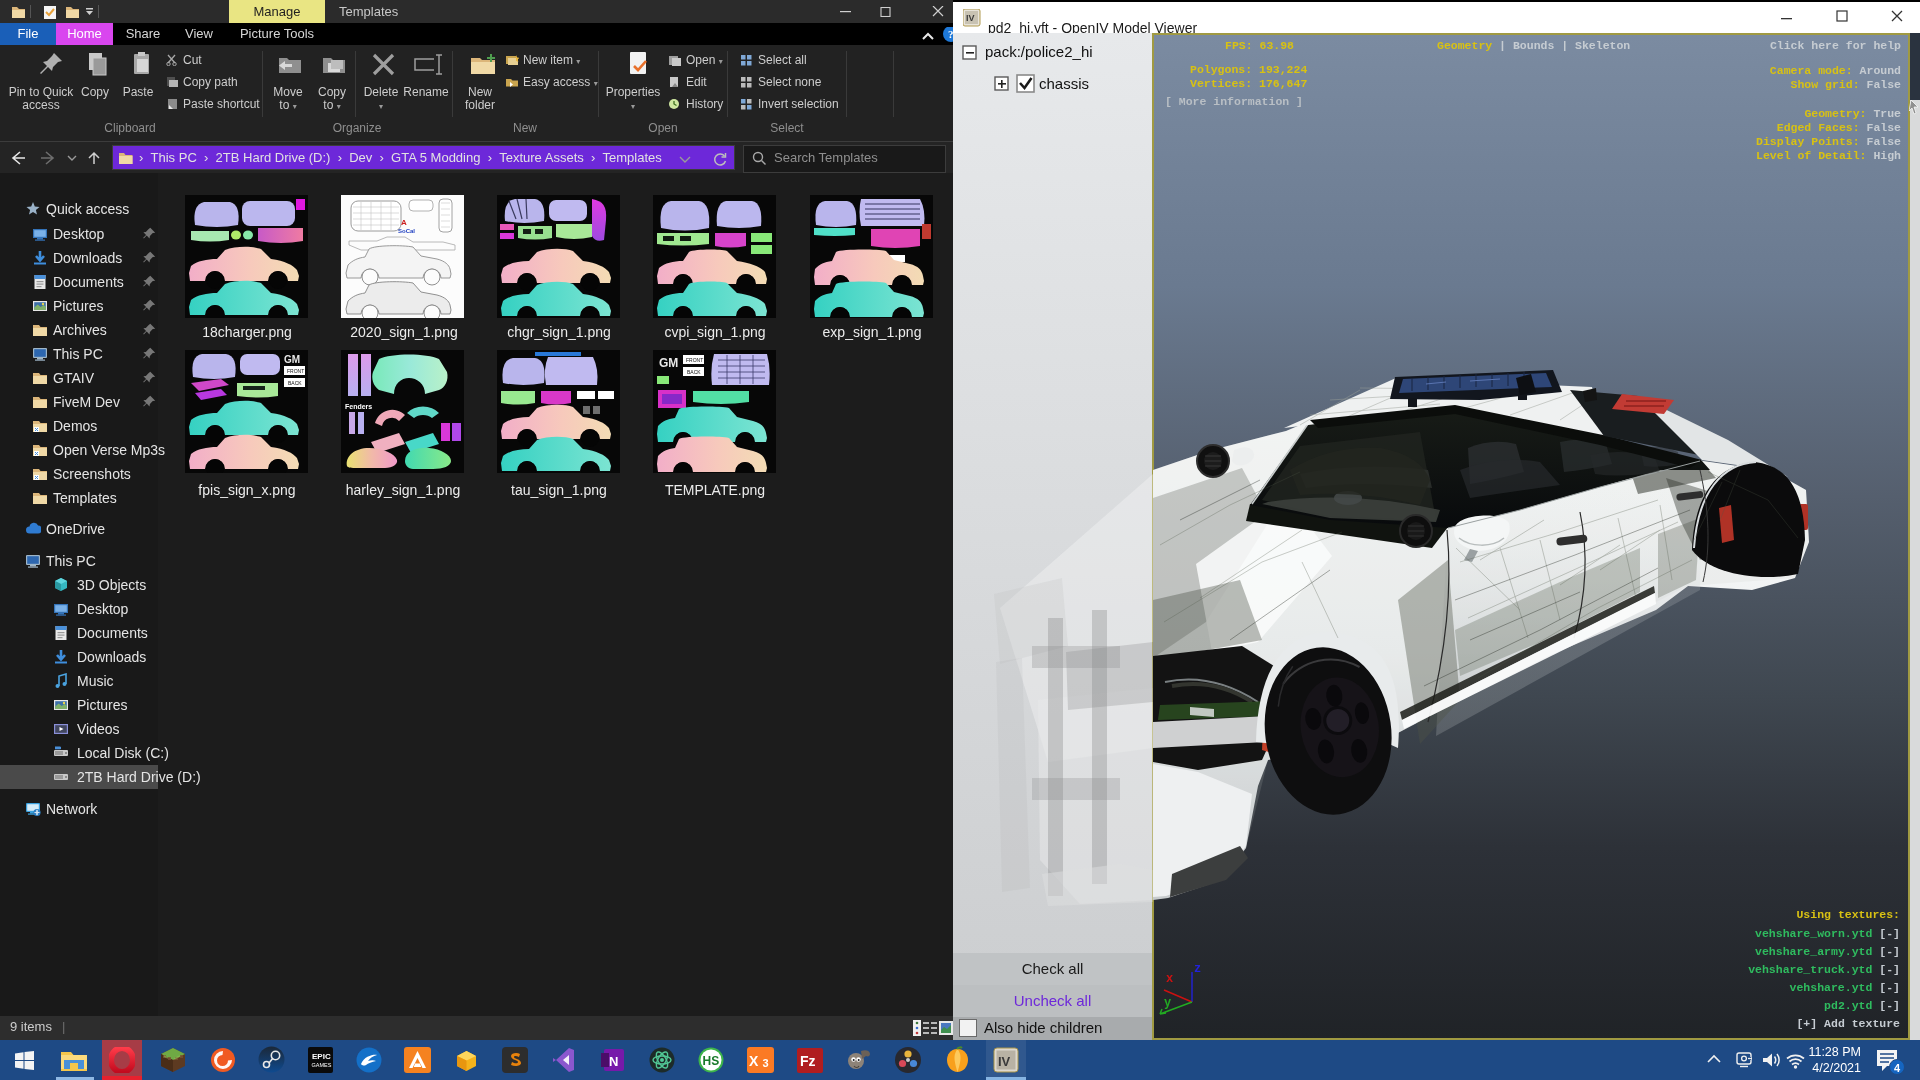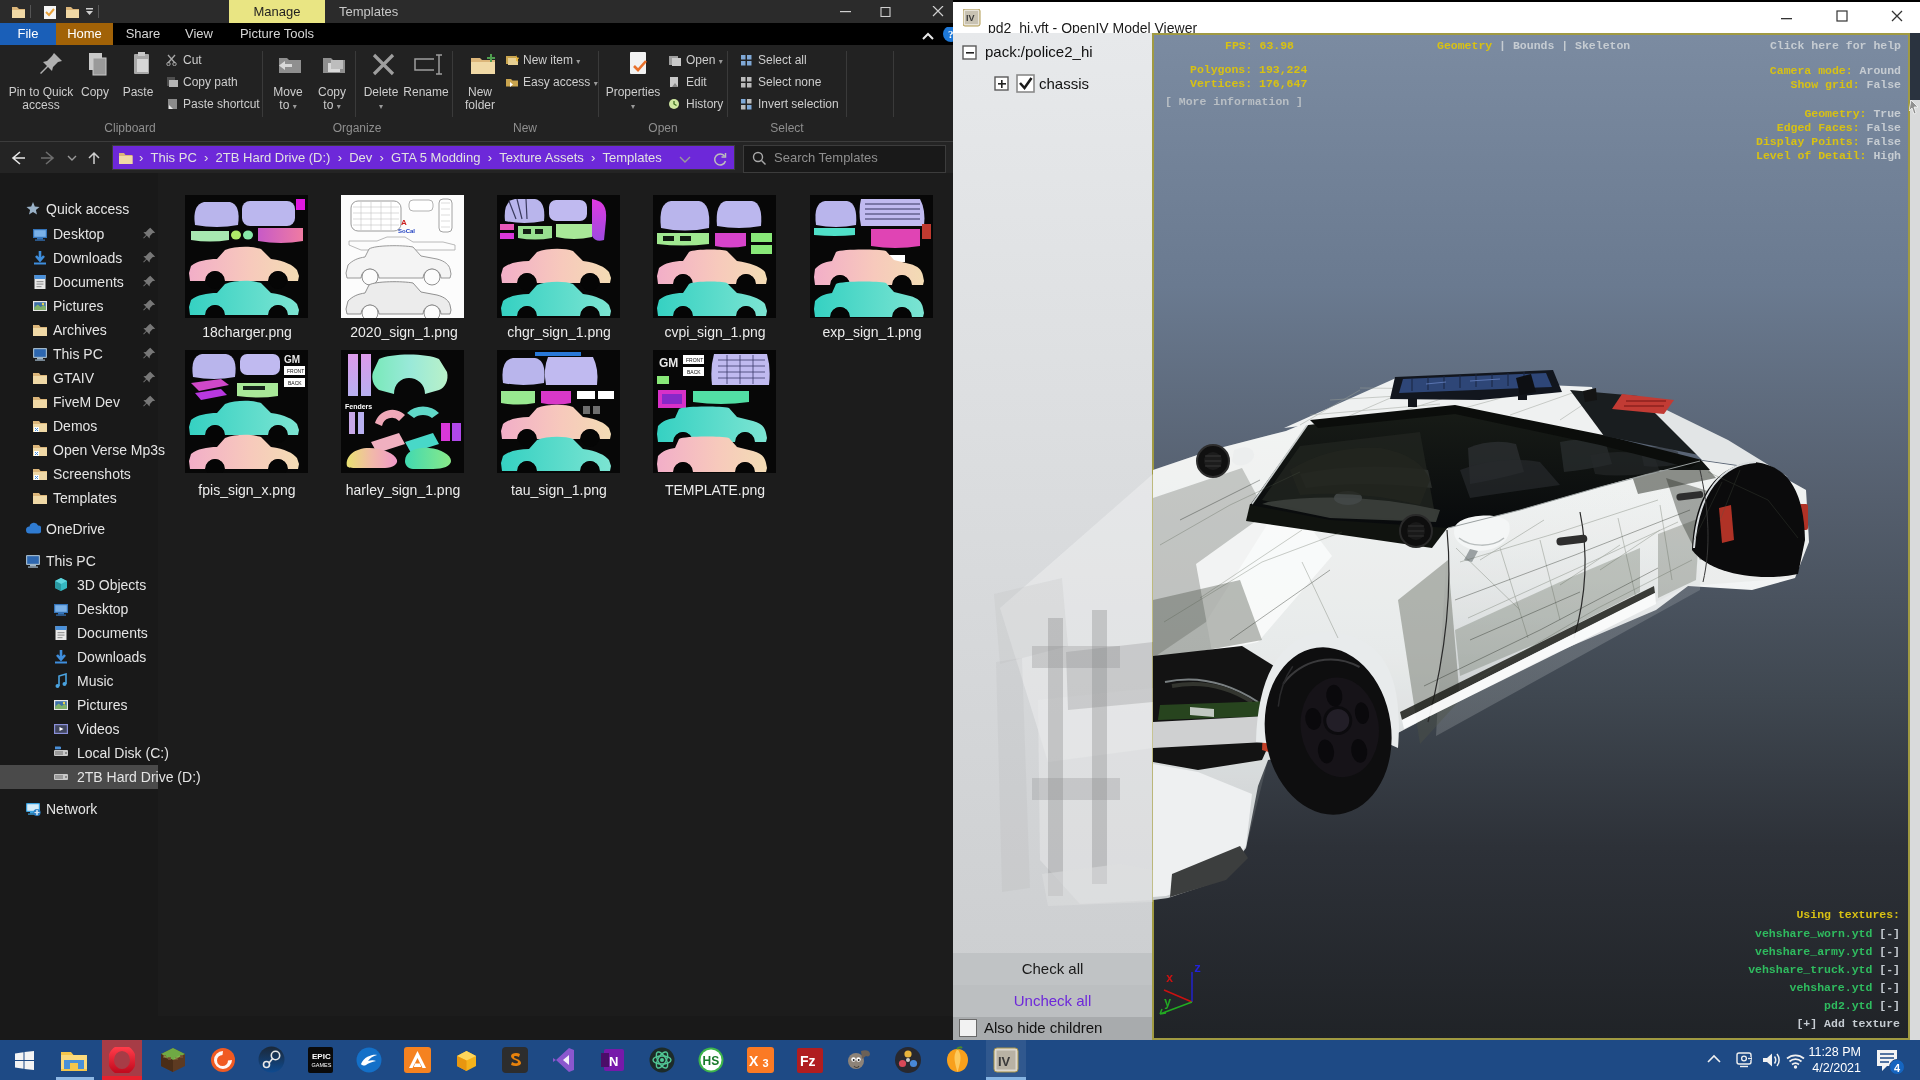--- a/index.html
+++ b/index.html
@@ -69,21 +69,21 @@
         </svg>
     <svg class="abs" style="left:878px;top:7px" width="18" height="10">
           <rect x="3" y="0.5" width="9" height="9" fill="none" stroke="#d0d0d0" stroke-width="1.1"></rect>
         </svg>
     <svg class="abs" style="left:930px;top:6px" width="18" height="12">
           <path d="M3 0 L13 10 M13 0 L3 10" stroke="#d0d0d0" stroke-width="1.2"></path>
         </svg>
   </div>
   <div id="exp-tabs">
     <div class="tab" style="left:0;width:56px;background:#1a5fb8;color:#fff;">File</div>
-    <div class="tab" style="left:56px;width:57px;background:#a16207;color:#fff;">Home</div>
+    <div class="tab" style="left:56px;width:57px;background:#d946ef;color:#fff;">Home</div>
     <div class="tab" style="left:113px;width:60px;">Share</div>
     <div class="tab" style="left:173px;width:52px;">View</div>
     <div class="tab" style="left:229px;width:96px;">Picture Tools</div>
     <svg class="abs" style="left:921px;top:8px" width="14" height="10">
           <path d="M2 8 L7 3 L12 8" stroke="#e8e8e8" stroke-width="2" fill="none"></path>
         </svg>
     <svg class="abs" style="left:942px;top:4px" width="14" height="16">
           <circle cx="9" cy="7" r="8" fill="#1e78d7"></circle>
           <text x="6" y="11" font-size="11" font-weight="bold" fill="#fff" font-family="Liberation Serif">?</text>
         </svg>
@@ -660,20 +660,39 @@
           <svg class="nico" style="left:25px">
             <rect x="1" y="2" width="14" height="9" rx="1" fill="#3aa0dd"></rect>
             <rect x="2.2" y="3.2" width="11.6" height="6.6" fill="#d6ecf8"></rect>
             <rect x="5" y="11" width="6" height="1.5" fill="#3aa0dd"></rect>
             <rect x="3" y="12.5" width="10" height="1.2" fill="#3aa0dd"></rect>
             <circle cx="12" cy="11.5" r="3.6" fill="#2d7fc4"></circle>
             <path d="M9.4 11.5 h5.2 M12 8.9 a4.5 4.5 0 0 1 0 5.2 M12 8.9 a4.5 4.5 0 0 0 0 5.2" stroke="#fff" stroke-width=".7" fill="none"></path>
           </svg>
           <span class="lbl" style="left:46px">Network</span>
         </div>
+  </div>
+  <div id="exp-status">
+    <div class="abs" style="left:10px;top:3px;color:#cdcdcd;font-size:13px;">9 items</div>
+    <div class="abs" style="left:62px;top:3px;color:#6e6e6e;font-size:13px;">|</div>
+    <svg class="abs" style="left:913px;top:4px" width="40" height="17">
+      <rect x="0" y="0" width="8" height="16" fill="#f0f0f0"></rect>
+          <circle cx="4" cy="3" r="1.3" fill="#3f7a3f"></circle>
+          <circle cx="4" cy="8" r="1.3" fill="#3a6fd0"></circle>
+          <circle cx="4" cy="13" r="1.3" fill="#c03a3a"></circle>
+      <rect x="10" y="2" width="6" height="2" fill="#b8b8b8"></rect>
+          <rect x="18" y="2" width="6" height="2" fill="#b8b8b8"></rect>
+      <rect x="10" y="7" width="6" height="2" fill="#b8b8b8"></rect>
+          <rect x="18" y="7" width="6" height="2" fill="#b8b8b8"></rect>
+      <rect x="10" y="12" width="6" height="2" fill="#b8b8b8"></rect>
+          <rect x="18" y="12" width="6" height="2" fill="#b8b8b8"></rect>
+      <rect x="26" y="1" width="14" height="14" fill="#e8e8e8"></rect>
+          <rect x="28" y="3" width="10" height="10" fill="#4a78c0"></rect>
+          <path d="M28 10 l3-3 3 2 4-4 v8 h-10z" fill="#3f8f4f"></path>
+    </svg>
   </div>
 </div>
 <div id="oiv">
   <div id="oiv-title">
     <svg class="abs" style="left:10px;top:7px" width="18" height="18">
           <rect x="0" y="0" width="17" height="17" rx="2" fill="#e8e4da" stroke="#b09a50"></rect>
           <rect x="2" y="2" width="13" height="13" fill="#c8c2b2"></rect>
           <text x="3" y="12" font-size="9" font-weight="bold" fill="#3a3a3a" font-family="Liberation Sans">IV</text>
         </svg>
     <div class="abs" style="left:35px;top:18px;color:#1a1a1a;font-size:14px;">pd2_hi.yft - OpenIV Model Viewer</div>

